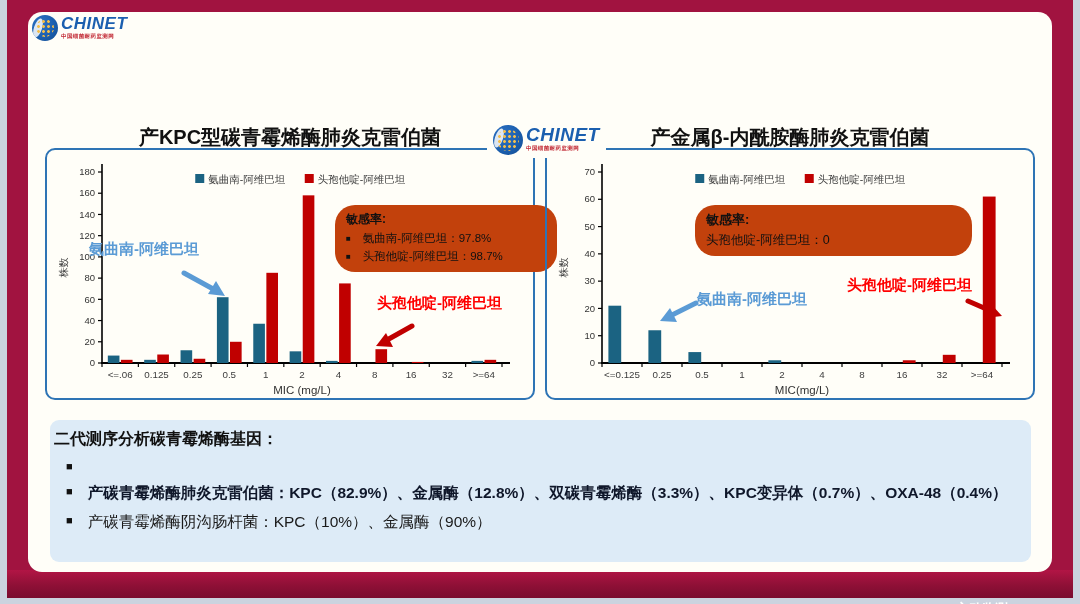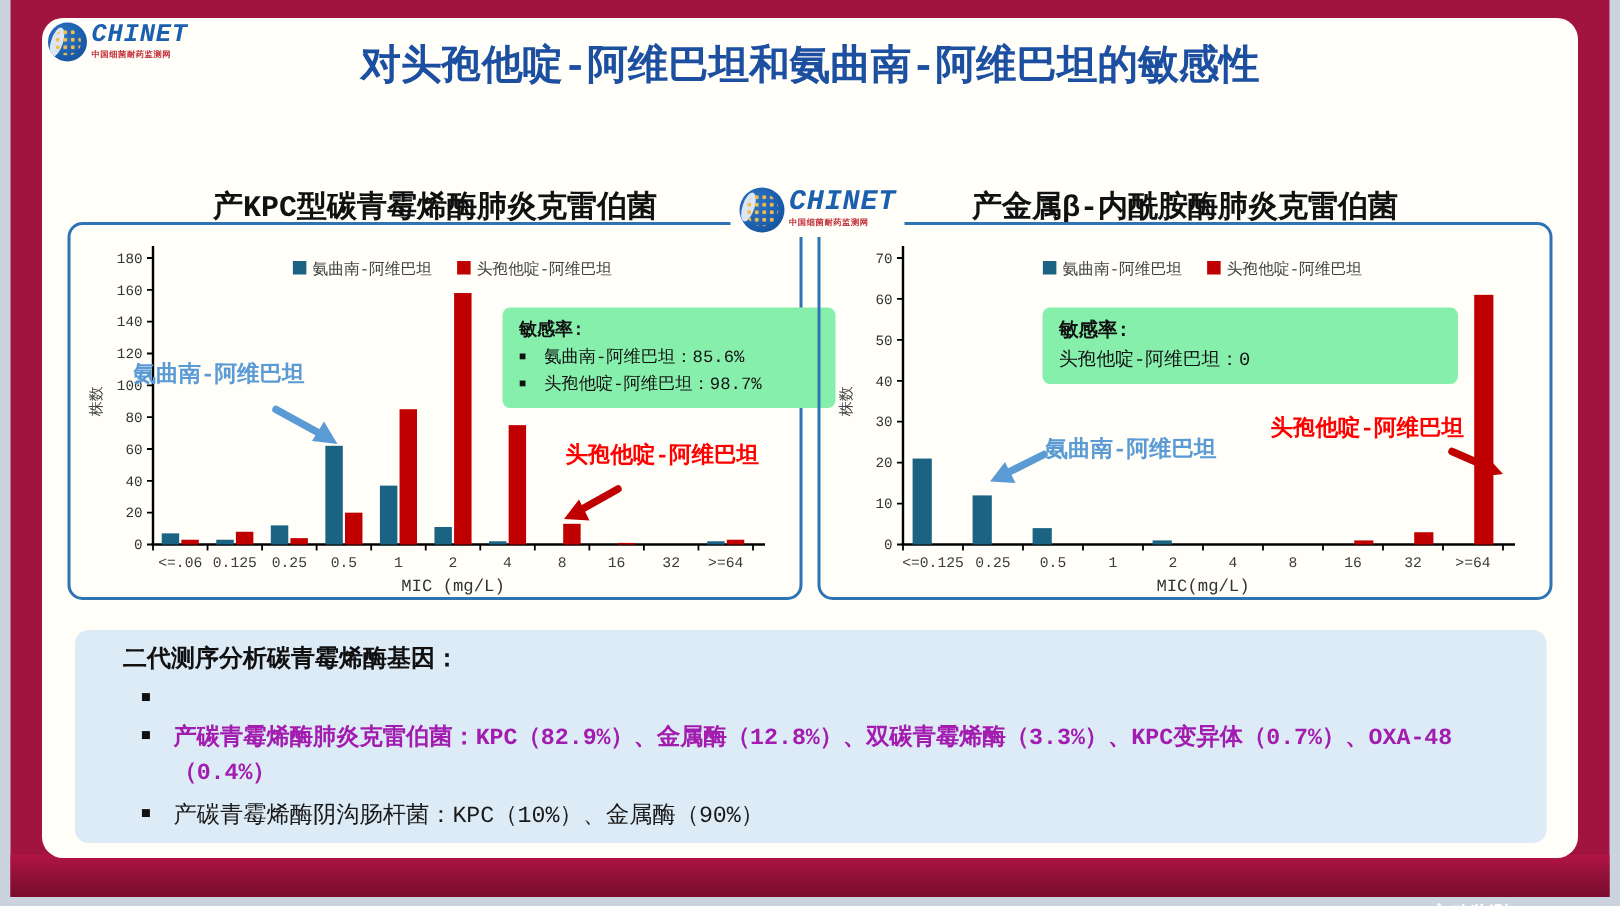--- a/index.html
+++ b/index.html
@@ -1,16 +1,16 @@
 <!DOCTYPE html>
 <html><head>
 <meta charset="utf-8">
 <style>
   html,body{margin:0;padding:0;}
-  .stage{position:relative;width:1080px;height:604px;background:#CBD3DF;font-family:Liberation Mono, monospace;overflow:hidden;}
+  .stage{position:relative;width:1080px;height:604px;background:#CBD3DF;font-family:Liberation Sans, sans-serif;overflow:hidden;}
   .frame{position:absolute;left:7px;top:0;width:1066px;height:598px;background:#A11340;}
   .footer-band{position:absolute;left:7px;top:570px;width:1066px;height:28px;background:linear-gradient(180deg,#B21545 0%,#8E1036 55%,#7A0C2F 100%);}
   .footer-text{position:absolute;right:43px;top:600px;color:#FFFFFF;font-size:13px;font-weight:bold;z-index:6;}
   .card{position:absolute;left:28px;top:12px;width:1024px;height:560px;background:#FFFEF8;border-radius:14px;z-index:2;}
 
   
   .chinet-logo{display:flex;align-items:flex-start;gap:3px;}
   .globe{width:26px;height:26px;border-radius:50%;background:radial-gradient(circle at 35% 35%,#2F73C4 0%,#1B5FAF 55%,#134A8C 100%);position:relative;overflow:hidden;flex:none;}
   .globe::after{content:'';position:absolute;inset:4px;border-radius:50%;background:radial-gradient(#F4BE4B 1.2px,rgba(0,0,0,0) 1.6px);background-size:5px 5px;}
   .globe::before{content:'';position:absolute;left:2px;top:3px;width:8px;height:20px;background:#FDFDFD;border-radius:50%;transform:rotate(18deg);opacity:.85;}
@@ -28,62 +28,61 @@
   .chart-title.left{left:17px;}
   .chart-title.right{left:517px;text-align:center;}
 
   
   .panel{position:absolute;top:136px;width:490px;height:252px;border:2.3px solid #2E74B5;border-radius:10px;box-sizing:border-box;}
   .panel.left{left:17px;}
   .panel.right{left:517px;}
   .chart-mount{position:absolute;left:0;top:0;}
 
   
-  .sens-box{position:absolute;background:#86efac;border-radius:5px;padding:6px 11px;color:#111;}
+  .sens-box{position:absolute;background:#c2410c;border-radius:20px;padding:6px 11px;color:#111;}
   .sens-head{font-weight:bold;font-size:12px;margin-bottom:2px;}
   .sens-row{display:flex;font-size:11.5px;line-height:1.55;}
   .sens-row .sq{font-size:8px;margin-right:12px;padding-top:3px;}
   .panel.right .sens-head{font-size:13px;}
   .panel.right .sens-row{font-size:12.5px;}
   .ser-label{position:absolute;font-size:15px;font-weight:bold;white-space:nowrap;}
   .ser-label.blue{color:#5B9BD5;}
   .ser-label.red{color:#FF0000;}
   .arr{position:absolute;}
   .arr line{stroke-width:5;stroke-linecap:round;}
   .arr.blue line{stroke:#5B9BD5;}
   .arr.blue polygon{fill:#5B9BD5;}
   .arr.red line{stroke:#C00000;}
   .arr.red polygon{fill:#C00000;}
 
   
-  .summary-box{position:absolute;left:22px;top:408px;width:981px;height:142px;background:#DDEBF7;border-radius:9px;box-sizing:border-box;padding:9px 32px;}
+  .summary-box{position:absolute;left:22px;top:408px;width:981px;height:142px;background:#DDEBF7;border-radius:9px;box-sizing:border-box;padding:9px 4px;}
   .summary-head{font-size:16px;font-weight:bold;color:#111;margin-bottom:6px;}
   .sum-row{display:flex;font-size:15.5px;line-height:1.5;margin-top:6px;color:#1a1a1a;}
   .sum-row .sq{font-size:11px;margin-right:15px;padding-top:2px;margin-left:12px;color:#111;flex:none;}
-  .sum-row.red span.txt{color:#a21caf;font-weight:bold;}
+  .sum-row.red span.txt{color:#0f172a;font-weight:bold;}
 </style>
 </head>
 <body>
 
 <div class="stage">
   <div class="frame"></div>
   <div class="footer-band"></div>
 
   <div class="card">
 
     <div class="chinet-logo logo-tl">
       <div class="globe"></div>
       <div class="logo-col">
         <span class="logo-name">CHINET</span>
         <span class="logo-sub">中国细菌耐药监测网</span>
       </div>
     </div>
 
     <div class="main-title">
-      <div>对头孢他啶-阿维巴坦和氨曲南-阿维巴坦的敏感性</div>
     </div>
 
     <div class="chart-title left">产KPC型碳青霉烯酶肺炎克雷伯菌</div>
     <div class="chart-title right">产金属β-内酰胺酶肺炎克雷伯菌</div>
 
     <div class="panel left">
       <div class="chart-mount" id="chart0"><svg width="490" height="252">
             <line x1="55" y1="14" x2="55" y2="213" stroke="#000" stroke-width="1.6"></line>
             <line x1="51" y1="213" x2="55" y2="213" stroke="#000" stroke-width="1.2"></line>
             <text x="48" y="216.2" text-anchor="end" font-size="9.5" fill="#333">0</text>
@@ -153,21 +152,21 @@
             <text x="161.25" y="32.5" font-size="10.5" fill="#404040">氨曲南-阿维巴坦</text>
             <rect x="257.75" y="24" width="9" height="9" fill="#C00000"></rect>
             <text x="270.75" y="32.5" font-size="10.5" fill="#404040">头孢他啶-阿维巴坦</text>
           </svg></div>
 
       <div class="sens-box" style="left:288px;top:55px;width:200px;">
         <div class="sens-head">敏感率:</div>
         <div class="sens-items">
             <div class="sens-row">
               <span class="sq">■</span>
-              <span>氨曲南-阿维巴坦：85.6%</span>
+              <span>氨曲南-阿维巴坦：97.8%</span>
             </div>
             <div class="sens-row">
               <span class="sq">■</span>
               <span>头孢他啶-阿维巴坦：98.7%</span>
             </div>
           </div>
       </div>
 
       <div class="ser-label blue" style="left:42px;top:90px;">氨曲南-阿维巴坦</div>
       <svg class="arr blue" style="left:130px;top:118px;" width="55" height="34">

